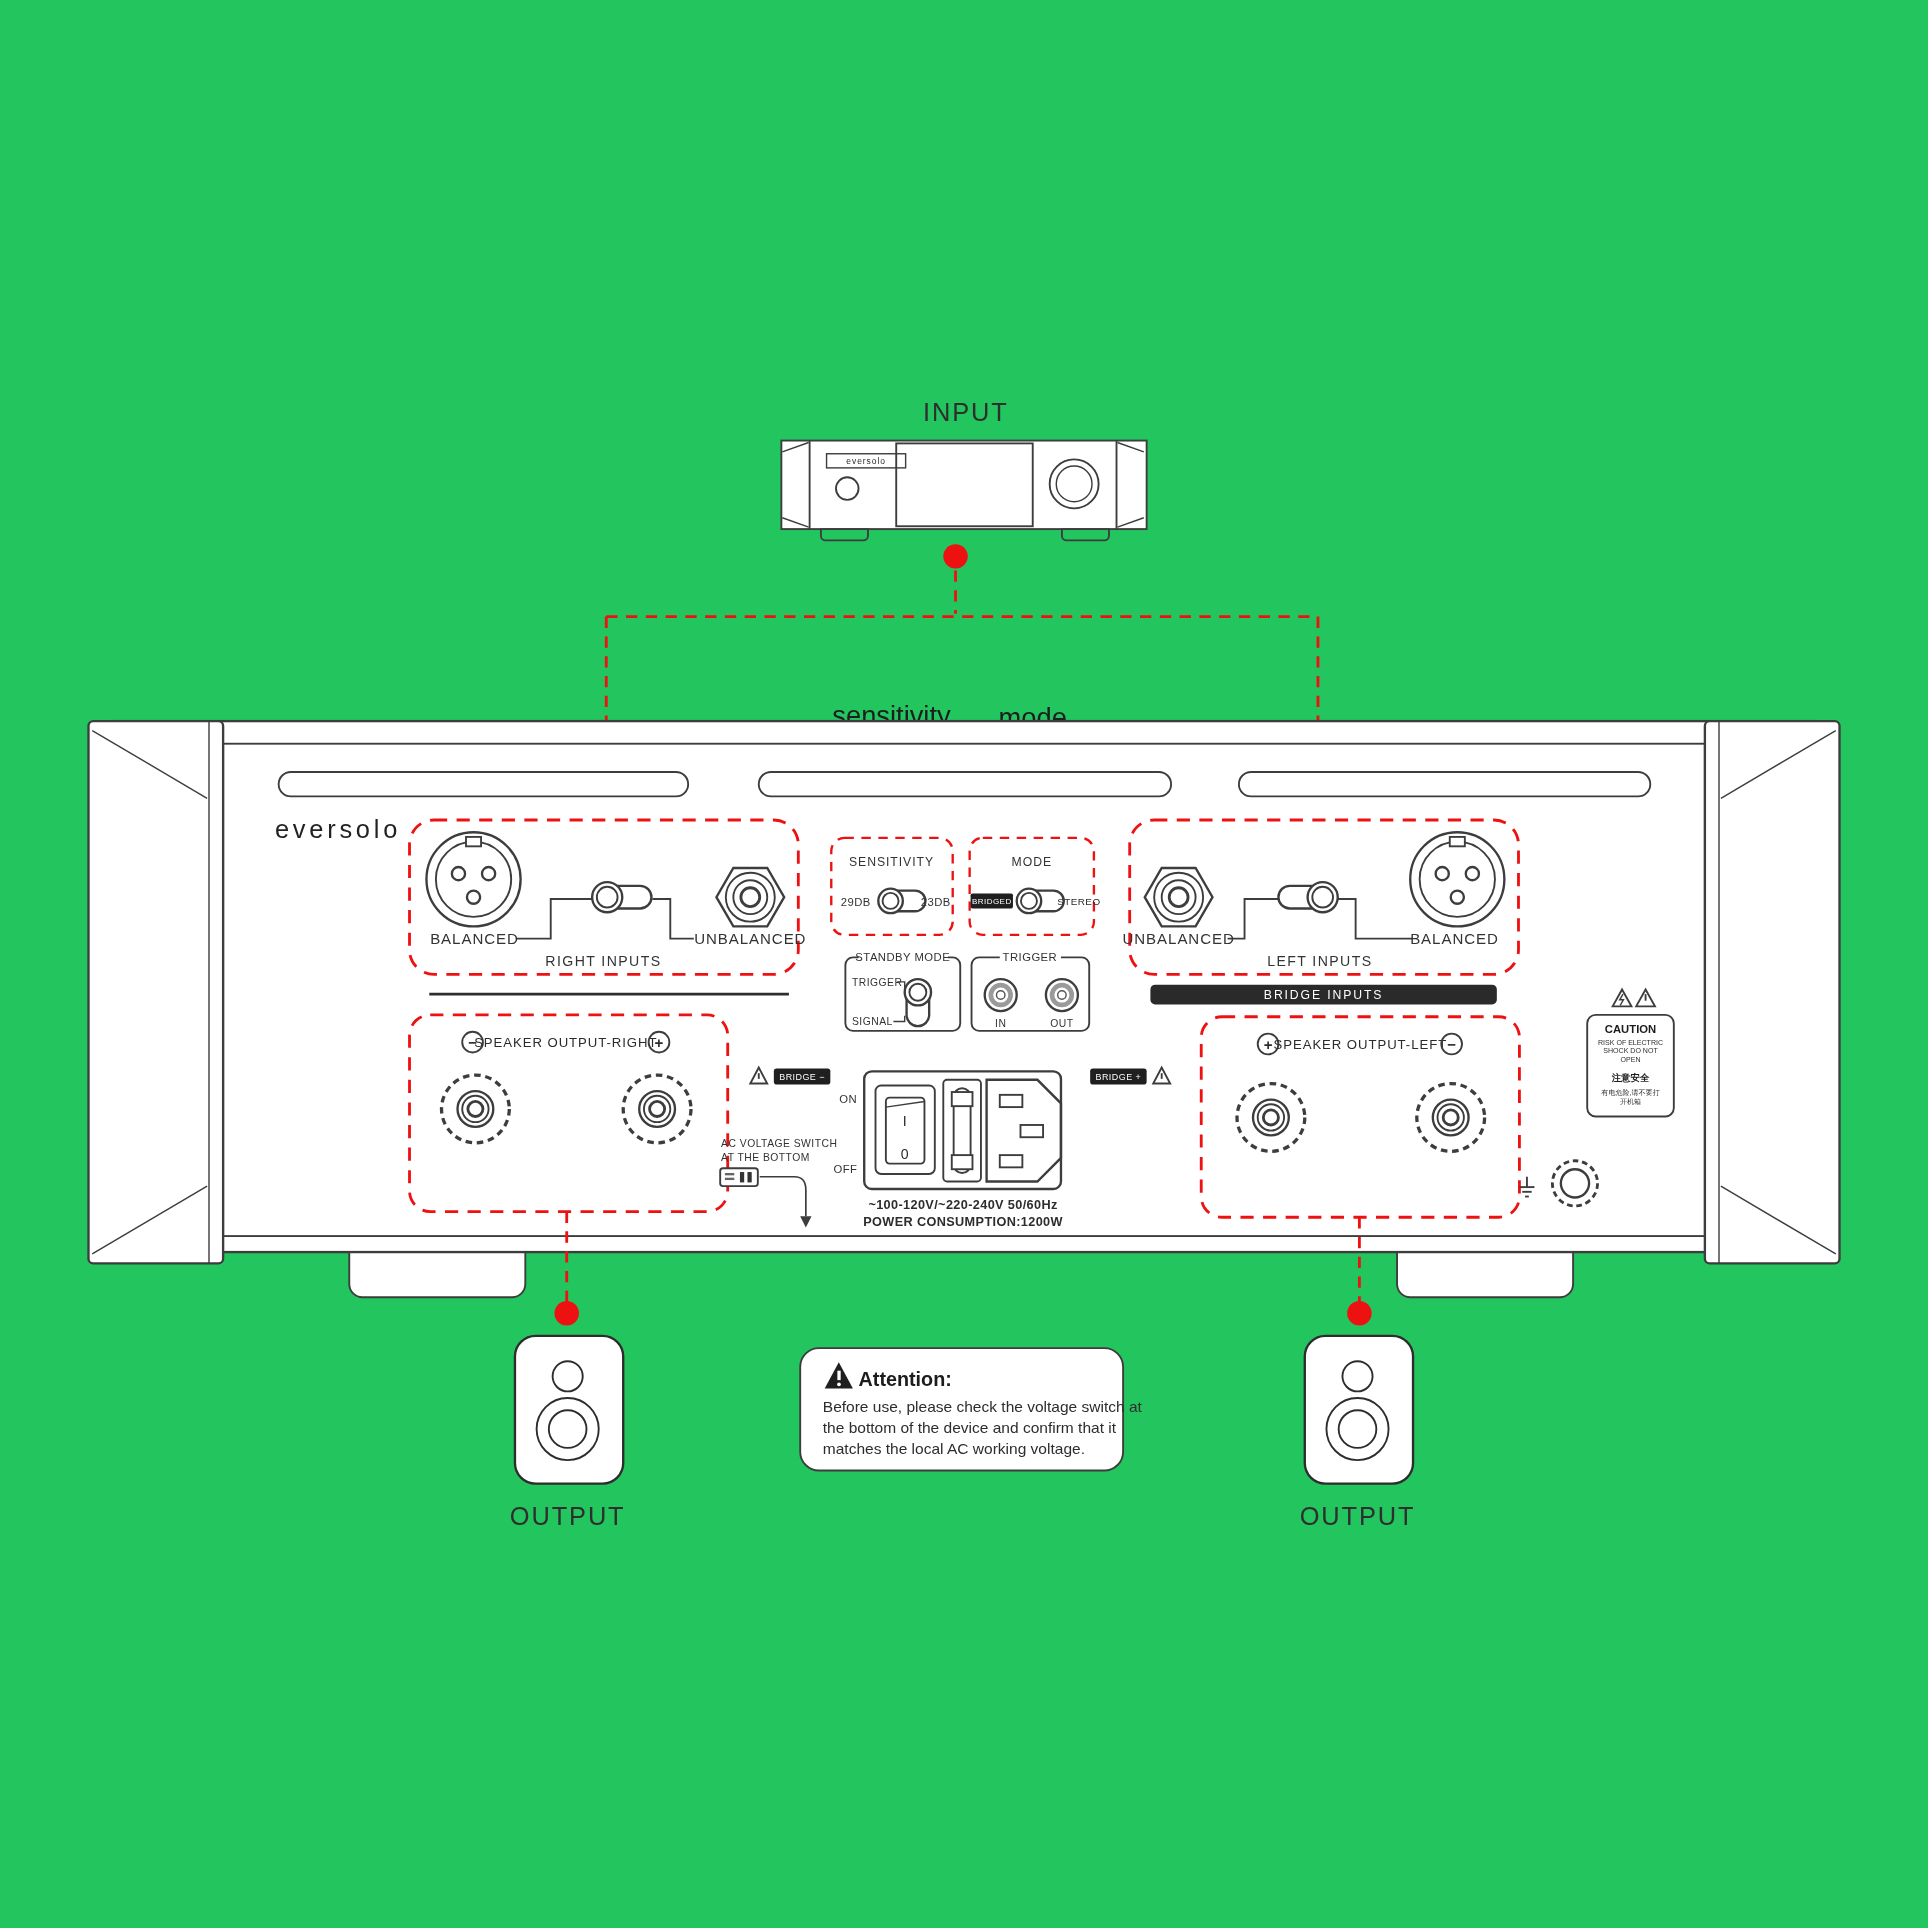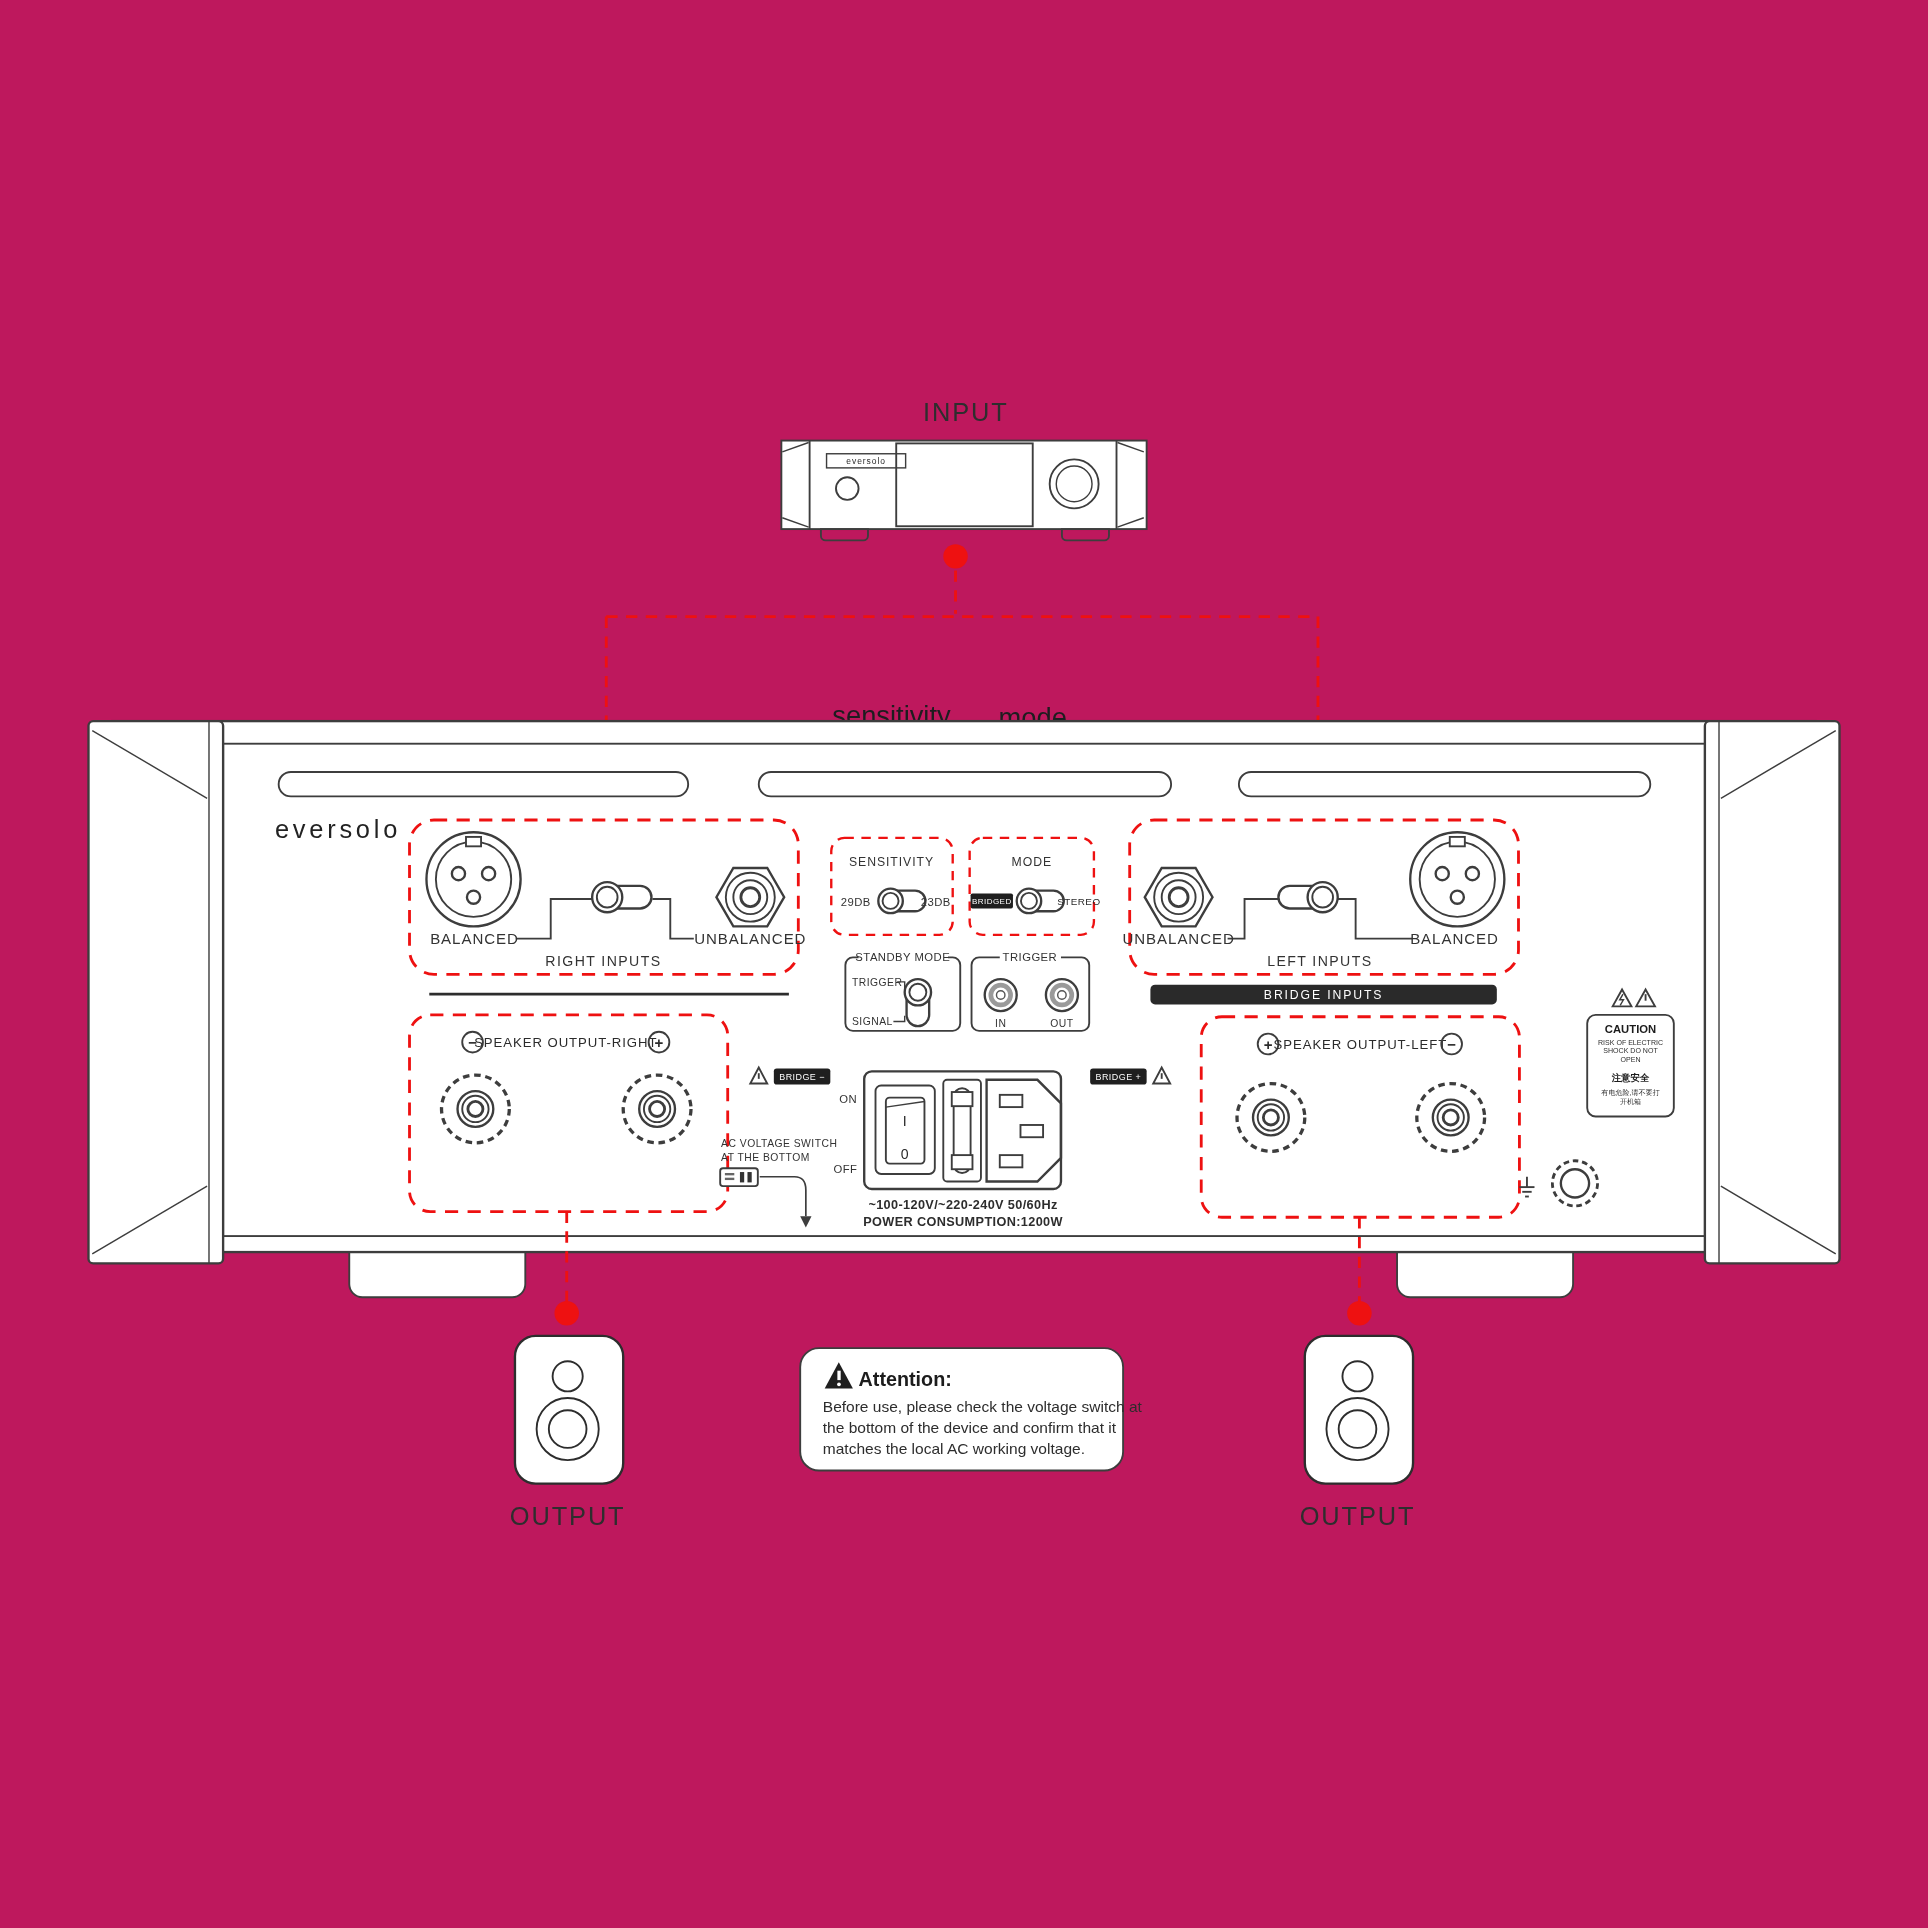--- a/index.html
+++ b/index.html
@@ -1,16 +1,16 @@
 <!DOCTYPE html>
 <html style="font-size:15px"><head>
 <meta charset="utf-8">
 <style>
   html,body{margin:0;padding:0;background:#ffffff;}
-  #stage{position:relative;width:1928px;height:1928px;background:#be185d;overflow:hidden;
+  #stage{position:relative;width:1928px;height:1928px;background:#22c55e;overflow:hidden;
          font-family:"Liberation Sans", sans-serif;}
   svg{position:absolute;left:0;top:0;}
   svg text{font-family:"Liberation Sans", sans-serif;fill:#2b2b2b;}
   .big-label{font-size:27px;letter-spacing:2px;font-weight:500;fill:#2e2e2e;}
   .trace-label{font-size:29px;font-weight:500;fill:#1d1d1f;}
   .brand{font-size:27px;letter-spacing:4px;font-weight:500;fill:#222;}
   .conn-label{font-size:16px;letter-spacing:1px;fill:#333;}
   .sec-label{font-size:15px;letter-spacing:1.5px;fill:#333;}
   .panel-title{font-size:13px;letter-spacing:1px;fill:#333;}
   .sw-label{font-size:12px;letter-spacing:.5px;fill:#333;}

